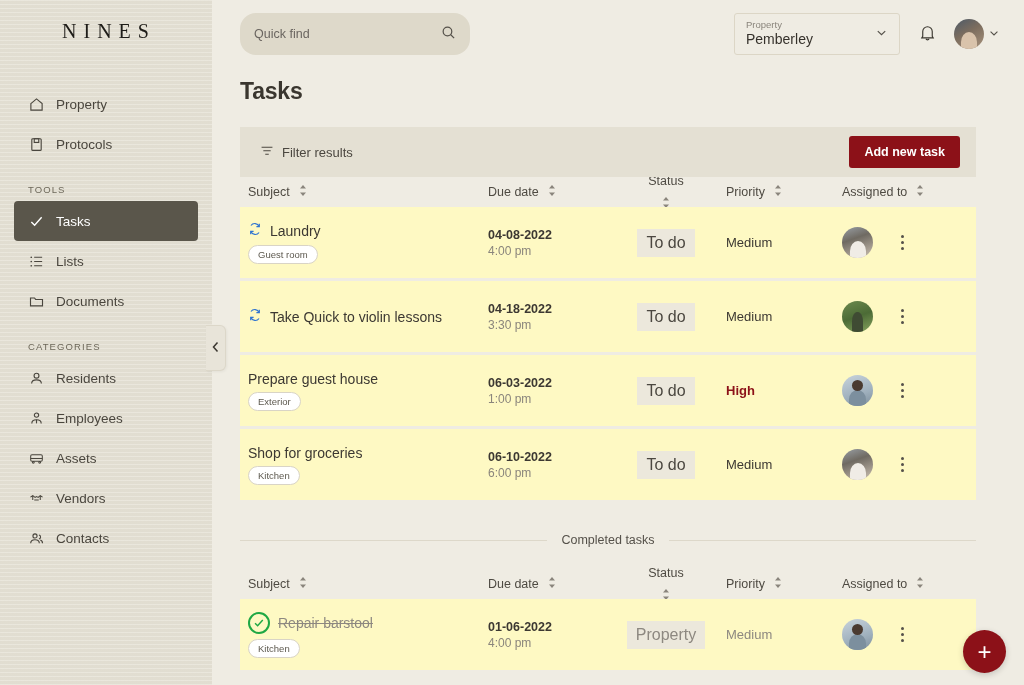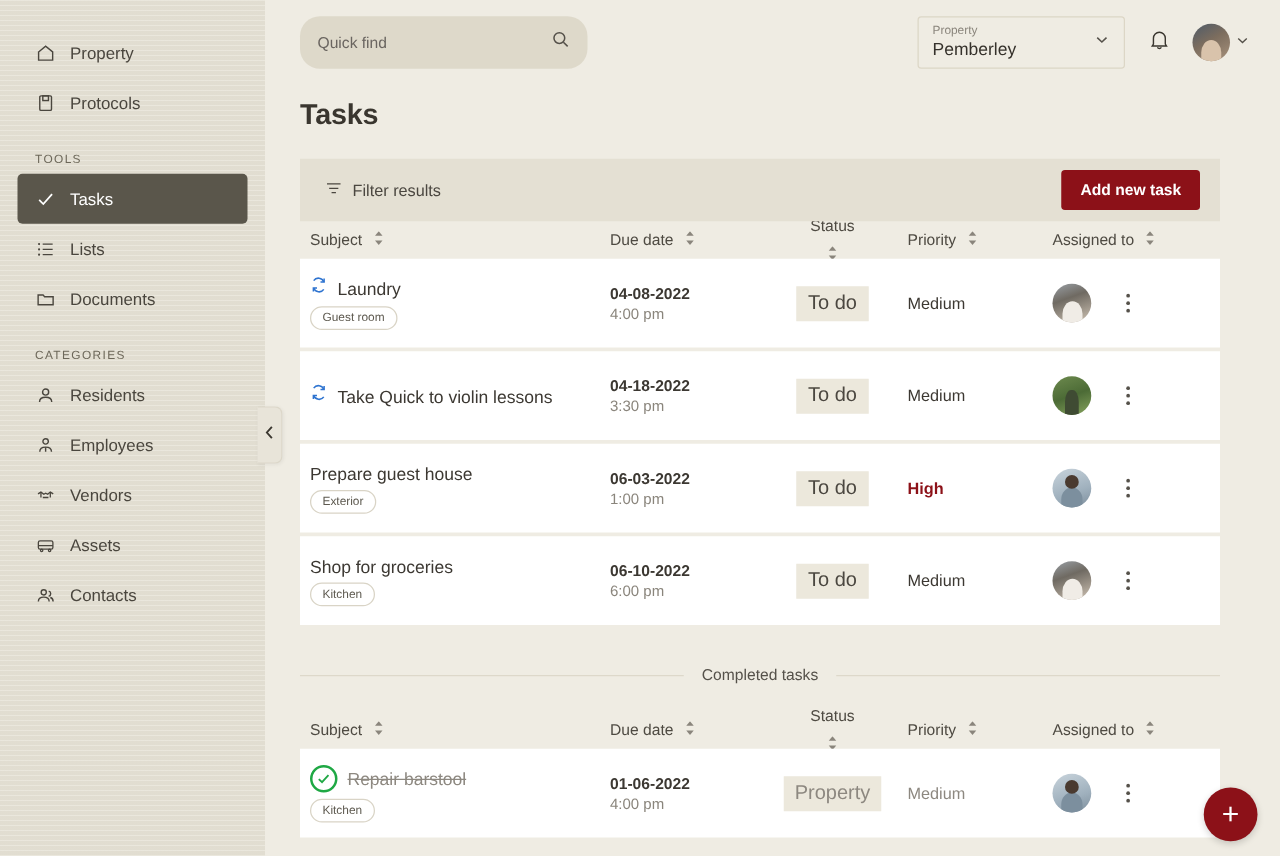--- a/index.html
+++ b/index.html
@@ -134,21 +134,21 @@
   }
   .th { display: flex; align-items: center; gap: 9px; cursor: pointer; text-align: center; }
   .col-subject { width: 240px; }
   .col-due { width: 118px; }
   .col-status { width: 120px; flex-direction: column; }
   .col-priority { width: 116px; }
   .col-assigned { width: 120px; }
 
   .rows { display: flex; flex-direction: column; gap: 3px; }
   .row {
-    background: #ffffff; height: 71px;
+    background: #fef9c3; height: 71px;
     display: flex; align-items: center;
     padding: 0 0 0 8px; cursor: pointer;
   }
   .cell { display: flex; align-items: center; }
   .subj-wrap { display: flex; flex-direction: column; gap: 5px; justify-content: center; }
   .subj-line { display: flex; align-items: center; gap: 8px; }
   .subj-text { font-size: 14px; color: #3c3832; }
   .subj-text.done { text-decoration: line-through; color: #8d8880; }
   .tag {
     display: inline-block; align-self: flex-start;
@@ -205,20 +205,21 @@
     font-family: "Liberation Sans", sans-serif; font-weight: 300;
     box-shadow: 0 2px 6px rgba(0,0,0,0.18);
   }
 </style>
 </head>
 <body>
 
 <div class="app">
 
   <aside class="sidebar">
+    <div class="logo">NINES</div>
 
     <nav class="nav">
       <div class="nav-item">
         <span class="ico">
           <svg width="15" height="15" viewBox="0 0 16 16" fill="none" stroke="#4a463e" stroke-width="1.2">
             <path d="M2 7 L8 2 L14 7 V14 H2 Z"></path>
           </svg>
         </span>
         <span>Property</span>
       </div>
@@ -279,37 +280,37 @@
             <circle cx="8" cy="4.4" r="2.3"></circle>
               <path d="M3 13.2c0-2.5 2.2-3.9 5-3.9s5 1.4 5 3.9"></path>
               <path d="M8 9.3v3.9"></path>
           </svg>
         </span>
         <span>Employees</span>
       </div>
       <div class="nav-item">
         <span class="ico">
           <svg width="15" height="15" viewBox="0 0 16 16" fill="none" stroke="#4a463e" stroke-width="1.1">
-            <path d="M1.5 6.5 L4 5 L6.5 6.8 L8 6 L9.8 6.9 L12 5 L14.5 6.5"></path>
-            <path d="M4 5v4.6M12 5v4.6"></path>
-              <path d="M5.6 9.6h4.8"></path>
-          </svg>
-        </span>
-        <span>Vendors</span>
-      </div>
-      <div class="nav-item">
-        <span class="ico">
-          <svg width="15" height="15" viewBox="0 0 16 16" fill="none" stroke="#4a463e" stroke-width="1.1">
             <rect x="1.8" y="4" width="12.4" height="7" rx="1.4"></rect>
               <path d="M1.8 8h12.4"></path>
             <circle cx="4.6" cy="12.1" r="1"></circle>
               <circle cx="11.4" cy="12.1" r="1"></circle>
           </svg>
         </span>
         <span>Assets</span>
+      </div>
+      <div class="nav-item">
+        <span class="ico">
+          <svg width="15" height="15" viewBox="0 0 16 16" fill="none" stroke="#4a463e" stroke-width="1.1">
+            <path d="M1.5 6.5 L4 5 L6.5 6.8 L8 6 L9.8 6.9 L12 5 L14.5 6.5"></path>
+            <path d="M4 5v4.6M12 5v4.6"></path>
+              <path d="M5.6 9.6h4.8"></path>
+          </svg>
+        </span>
+        <span>Vendors</span>
       </div>
       <div class="nav-item">
         <span class="ico">
           <svg width="15" height="15" viewBox="0 0 16 16" fill="none" stroke="#4a463e" stroke-width="1.2">
             <circle cx="6.4" cy="5.2" r="2.2"></circle>
               <path d="M1.8 13c0-2.4 2-3.7 4.6-3.7S11 10.6 11 13"></path>
             <path d="M10.6 4.2a2.2 2.2 0 010 4.3"></path>
               <path d="M12 9.6c1.5.4 2.4 1.5 2.4 3.4"></path>
           </svg>
         </span>

